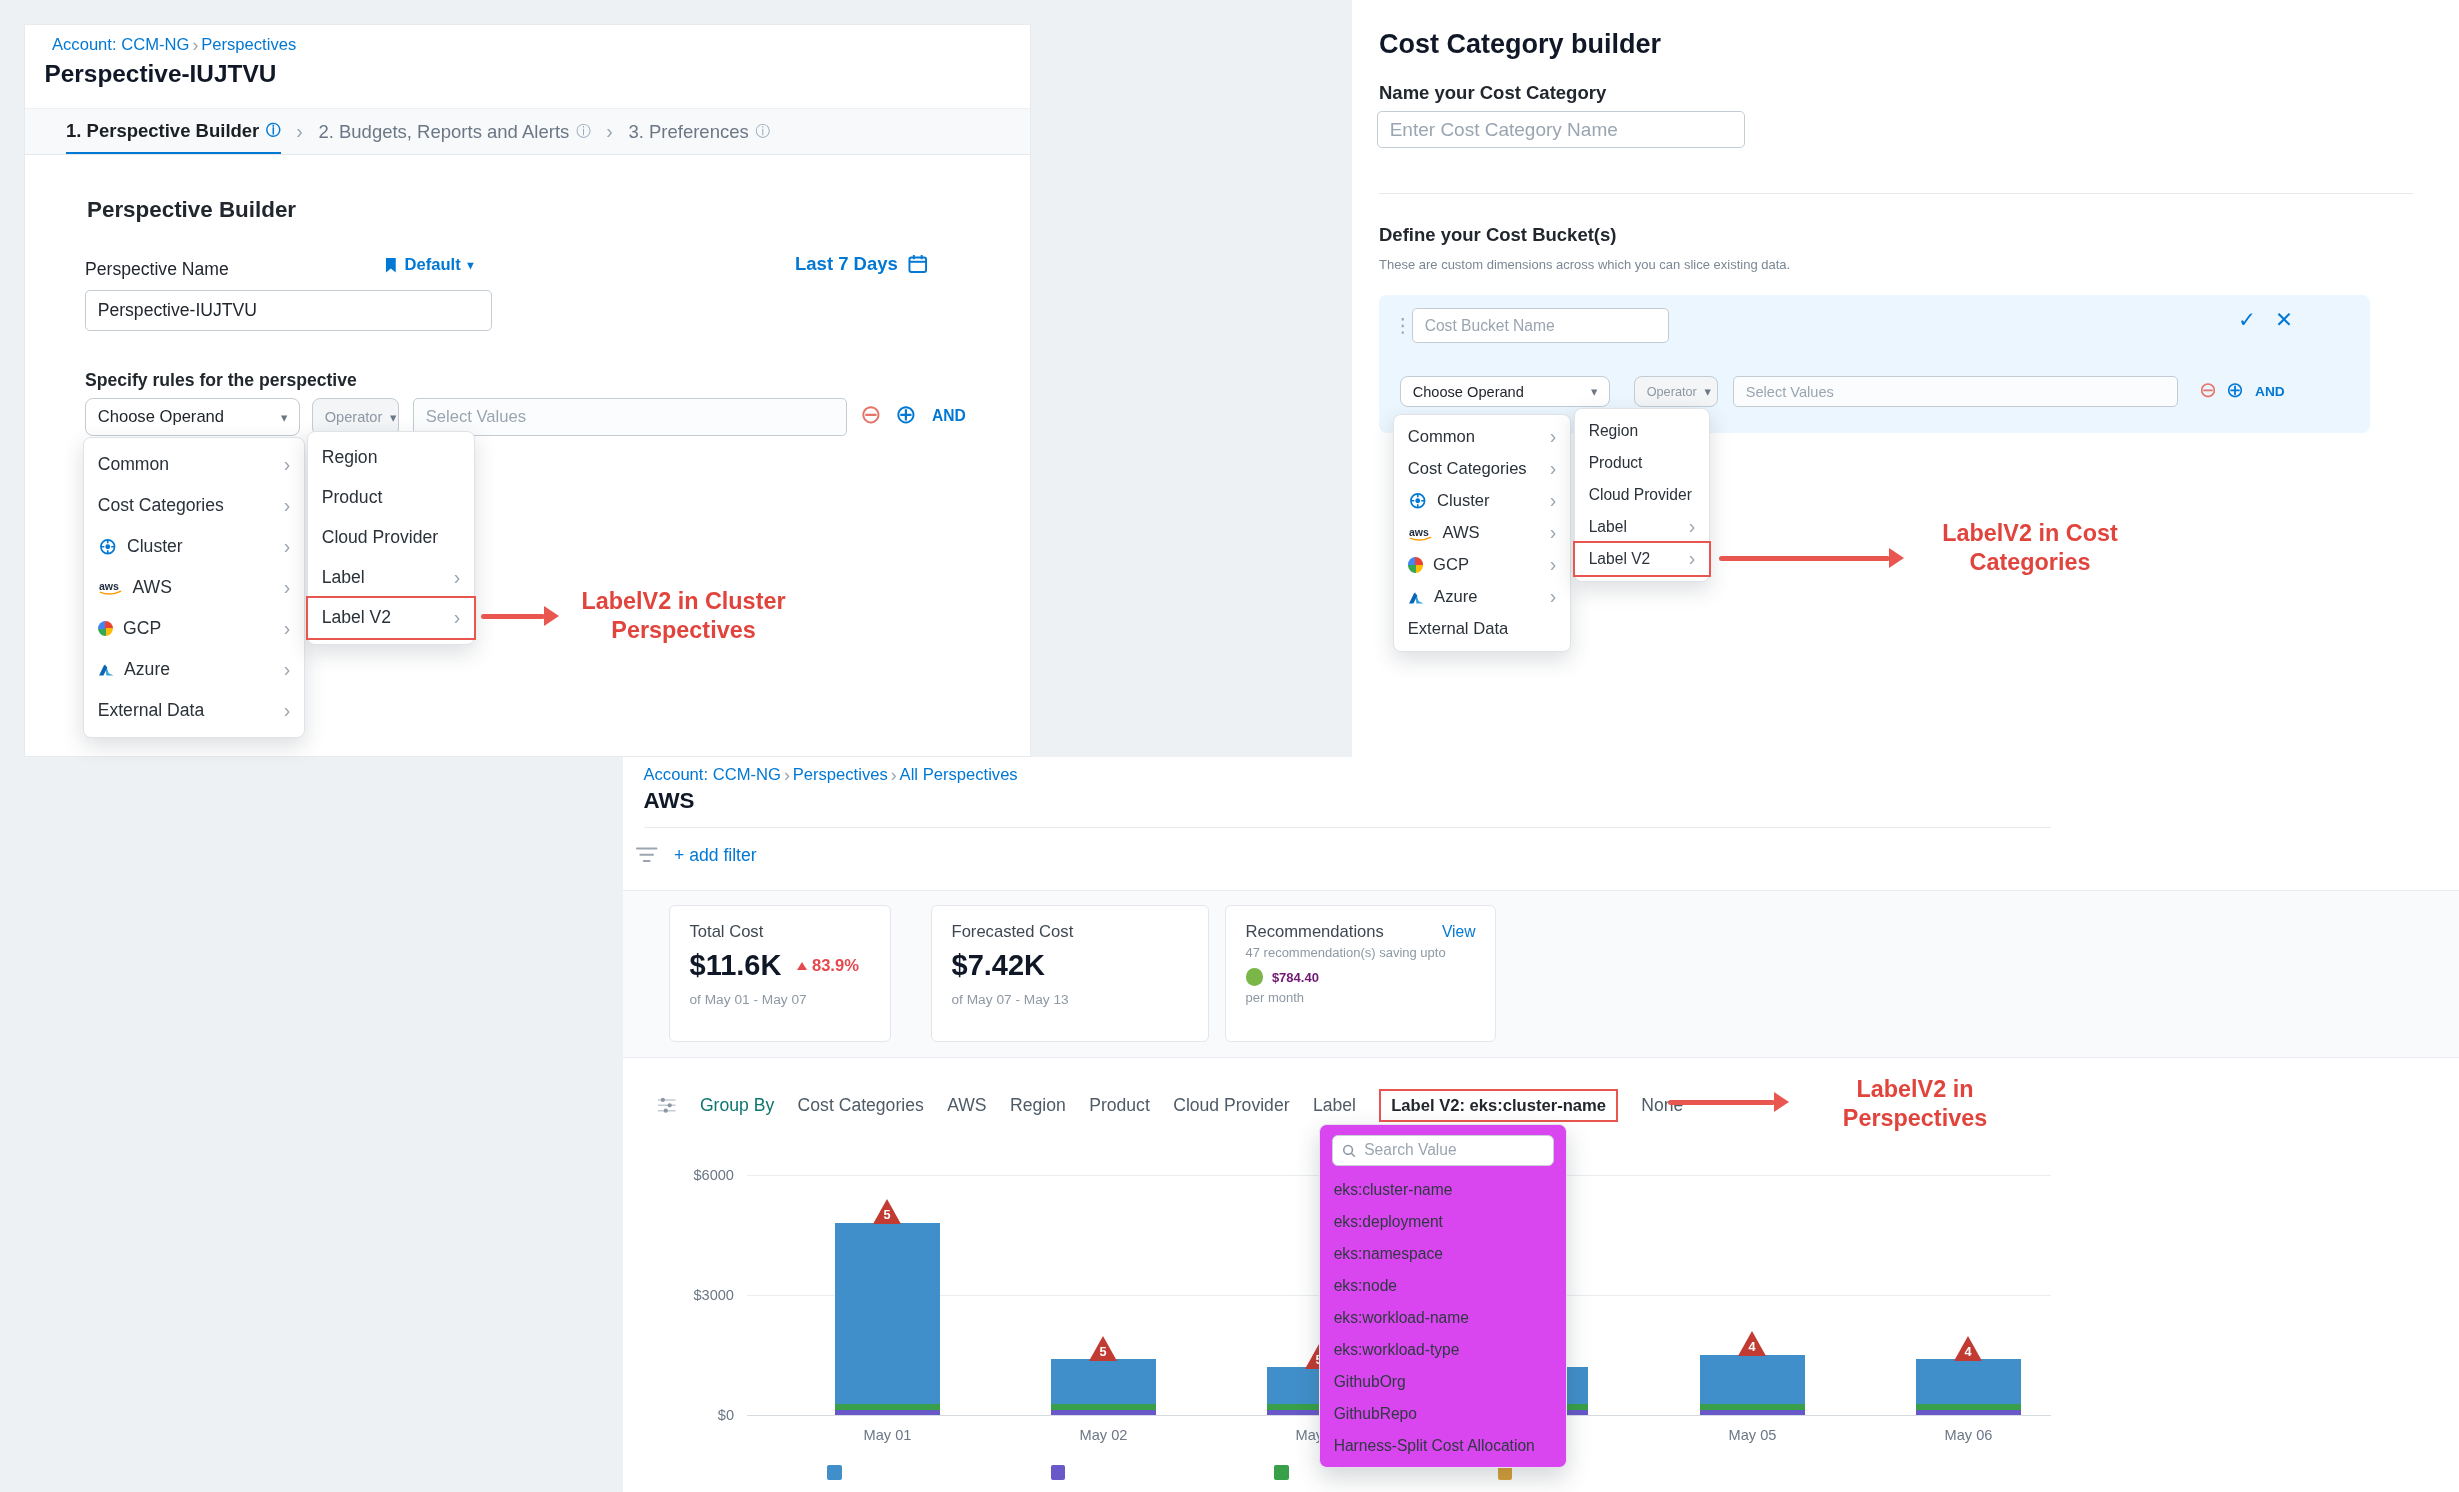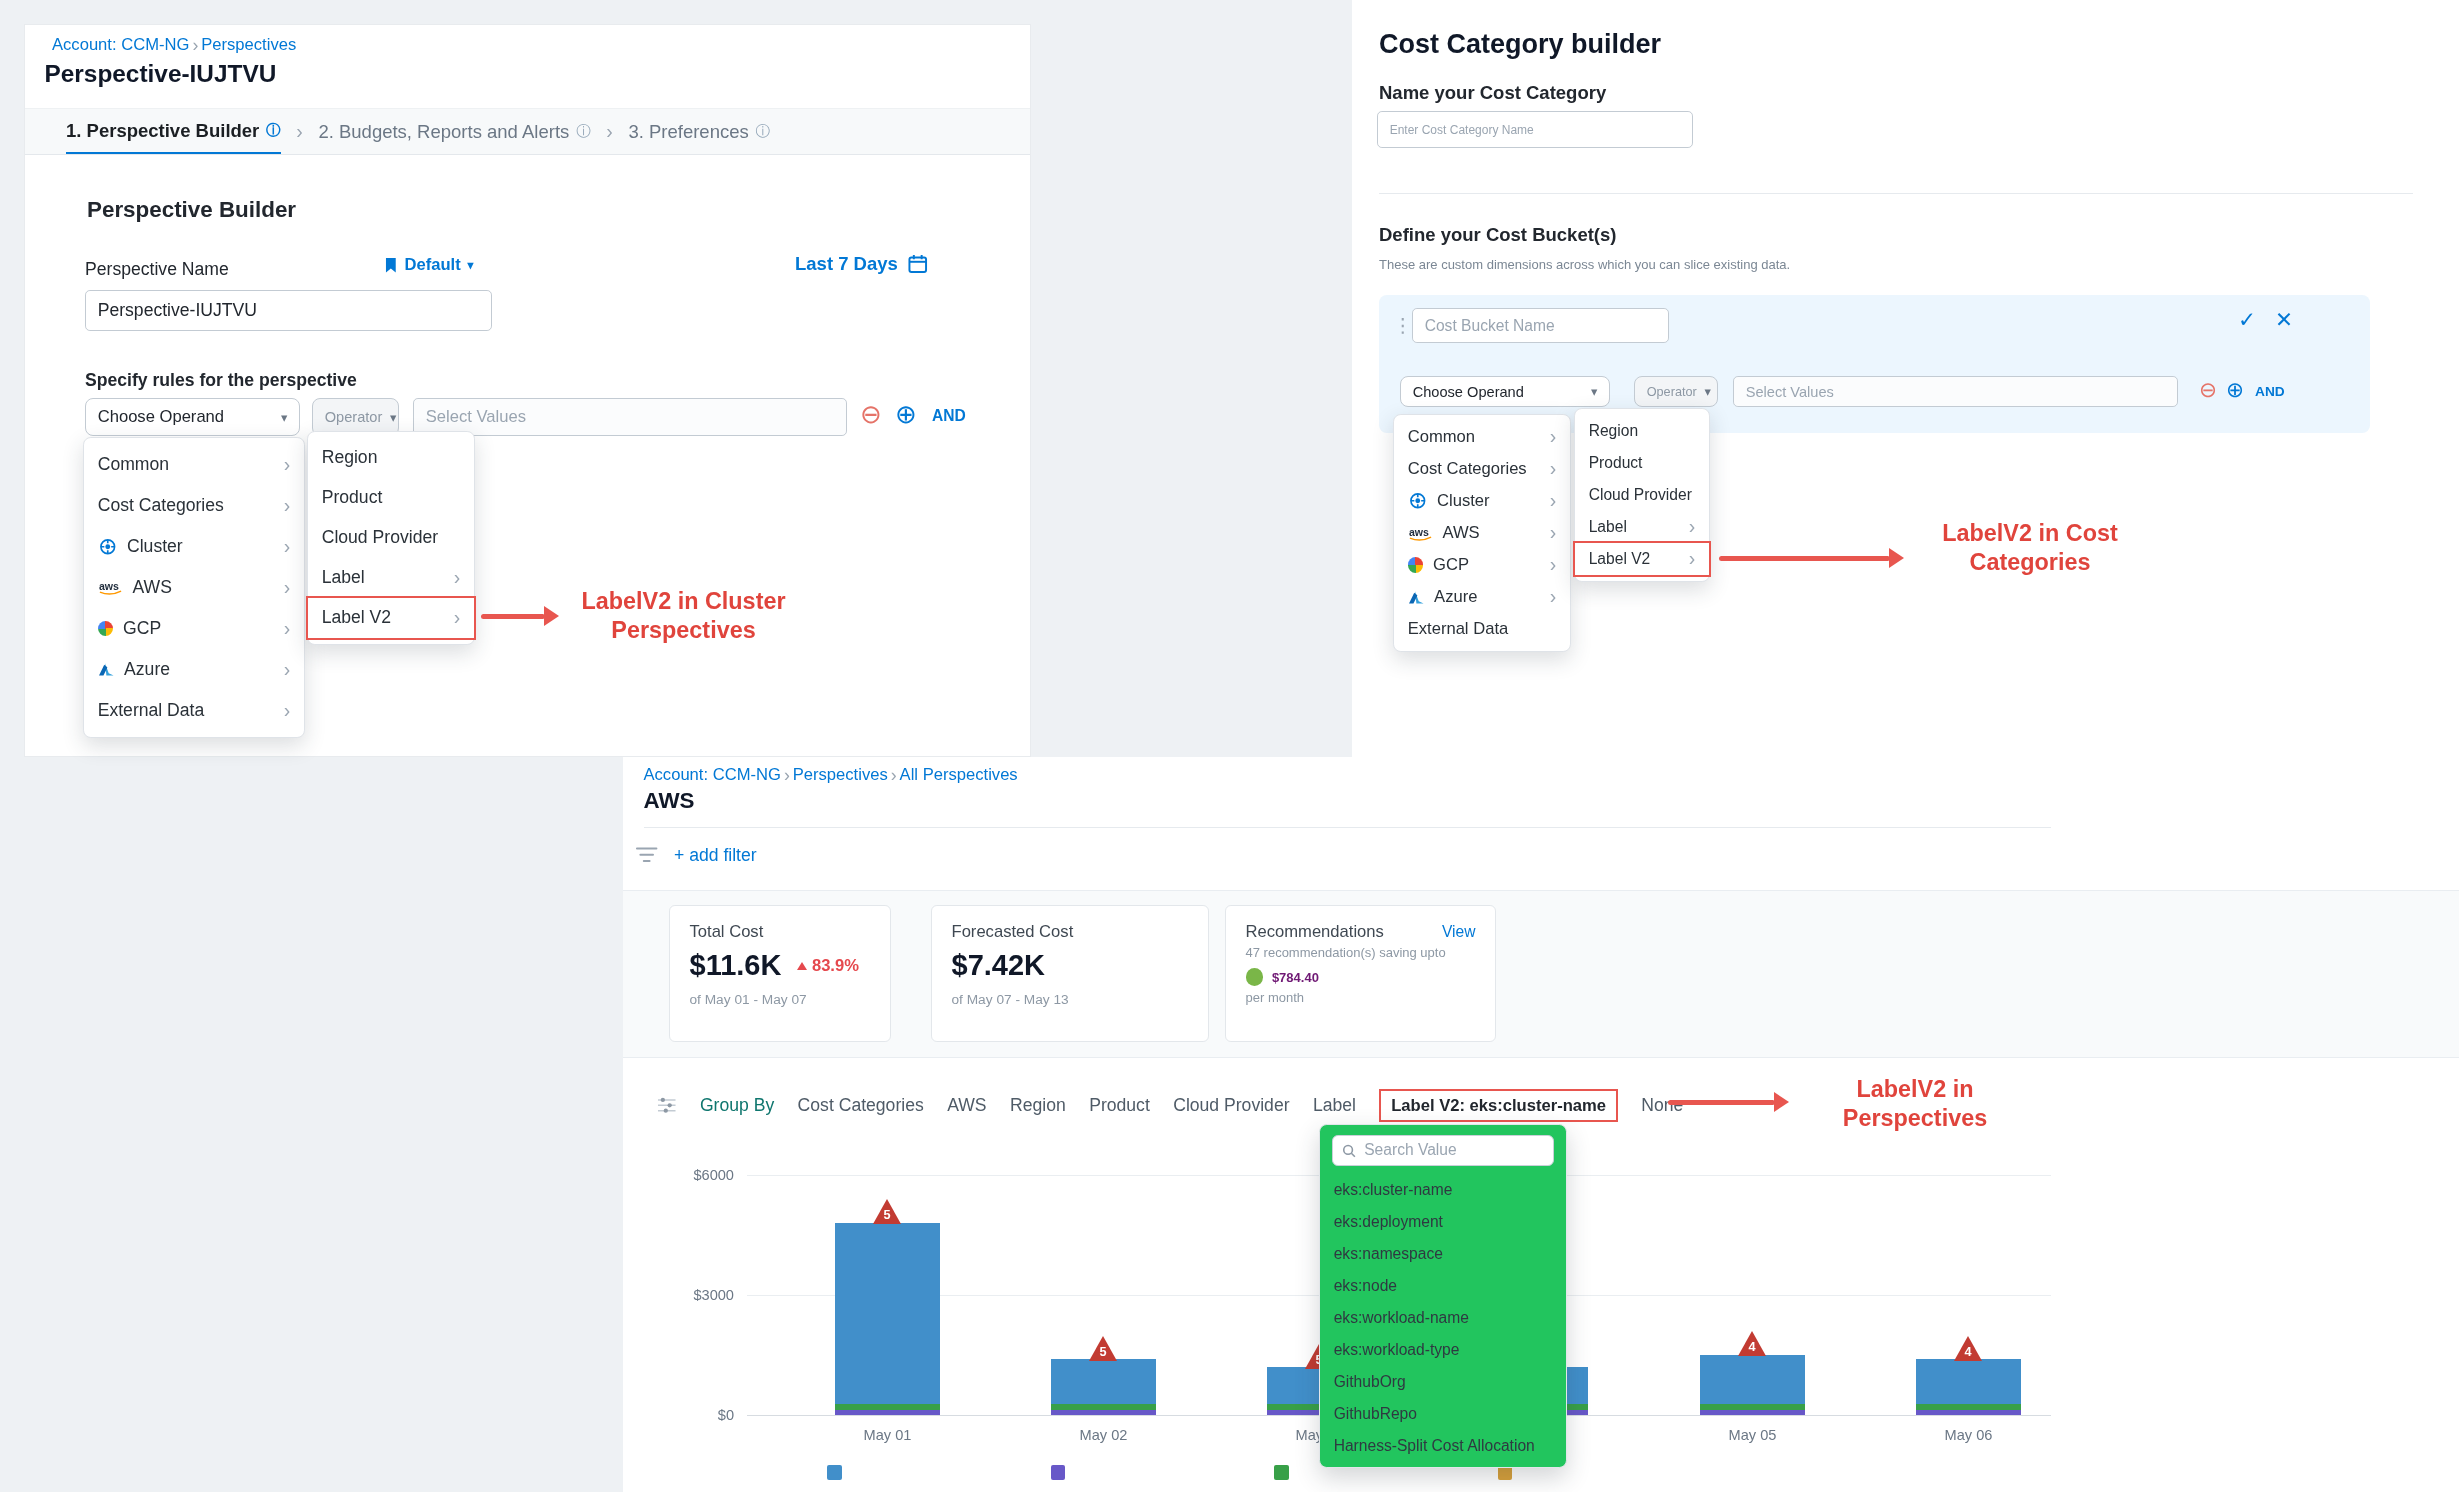--- a/index.html
+++ b/index.html
@@ -76,21 +76,21 @@
   .bar{position:absolute;bottom:0;display:flex;flex-direction:column;cursor:pointer}
   .bar .seg-blue{flex:1;background:#418fca}
   .bar .seg-green{height:5.9px;background:#38a048}
   .bar .seg-purple{height:4.9px;background:#6858c8}
   .marker{position:absolute;width:0;height:0;border-left:14.6px solid transparent;border-right:14.6px solid transparent;border-bottom:25px solid #c23b32;cursor:pointer}
   .marker span{position:absolute;left:-6.8px;top:8.8px;width:13.7px;text-align:center;color:#fff;font-size:12.7px;font-weight:700}
   .xlabel{position:absolute;top:252px;width:117px;text-align:center;font-size:14.6px;color:#6b7785}
   #legend{position:absolute;display:flex;gap:209px}
   .legend-sq{width:14.6px;height:14.6px;border-radius:2px;display:inline-block}
   
-  #value-dropdown{position:absolute;background:#22c55e;border:1px solid #e2e6ea;border-radius:7.8px;box-shadow:0 9.8px 25px rgba(40,50,60,.2);z-index:10;padding:9.8px 0 5.9px}
+  #value-dropdown{position:absolute;background:#d946ef;border:1px solid #e2e6ea;border-radius:7.8px;box-shadow:0 9.8px 25px rgba(40,50,60,.2);z-index:10;padding:9.8px 0 5.9px}
   .vd-search{margin:0 11.7px 7.8px;display:flex;align-items:center;gap:7.8px;border:1px solid #c9d0d8;border-radius:5.9px;height:31px;padding:0 9.8px;background:#fff}
   .vd-search input{border:0;outline:0;font-size:15.6px;width:100%;color:#22272e}
   .vd-search input::placeholder{color:#9aa5b1}
   .vd-item{height:32px;display:flex;align-items:center;padding:0 13.7px;font-size:15.6px;color:#2f3941;cursor:pointer;white-space:nowrap}
   .addfilter{position:absolute;color:#0278d5;font-size:17.6px;cursor:pointer}
 </style>
 </head>
 <body>
 
 <div id="root">
@@ -222,21 +222,21 @@
         </div>
       </div>
 
     <div class="r-arrow" style="left:456px;top:589px;width:64px"></div>
     <div class="r-note" style="left:534px;top:562px;width:249px">LabelV2 in Cluster Perspectives</div>
   </div>
 
   <div class="panel" id="right-panel" style="left:1352px;top:0;width:1108px;height:757px">
     <div class="page-title" style="left:27px;top:29px;font-size:27px">Cost Category builder</div>
     <div class="field-label bold-label" style="left:27px;top:82px;font-size:18.5px">Name your Cost Category</div>
-    <input class="inputbox" style="left: 25px; top: 111px; width: 316px; height: 37px; font-size: 12px;" placeholder="Enter Cost Category Name">
+    <input class="inputbox" style="left: 25px; top: 111px; width: 368px; height: 37px; font-size: 19px;" placeholder="Enter Cost Category Name">
     <div class="divider" style="left:27px;top:193px;width:1034px"></div>
 
     <div class="field-label bold-label" style="left:27px;top:224px;font-size:18.5px">Define your Cost Bucket(s)</div>
     <div class="help-text" style="left:27px;top:257px;font-size:13px">These are custom dimensions across which you can slice existing data.</div>
 
     <div class="bucket-panel" style="left:27px;top:295px;width:991px;height:138px"></div>
     <span class="drag" style="left:41px;top:314px">⋮⋮</span>
     <input class="inputbox" style="left: 60px; top: 308px; width: 257px; height: 35px; font-size: 15.6px;" placeholder="Cost Bucket Name">
     <span class="icon-btn" style="left:886px;top:310px">✓</span>
     <span class="icon-btn" style="left:923px;top:310px">✕</span>

